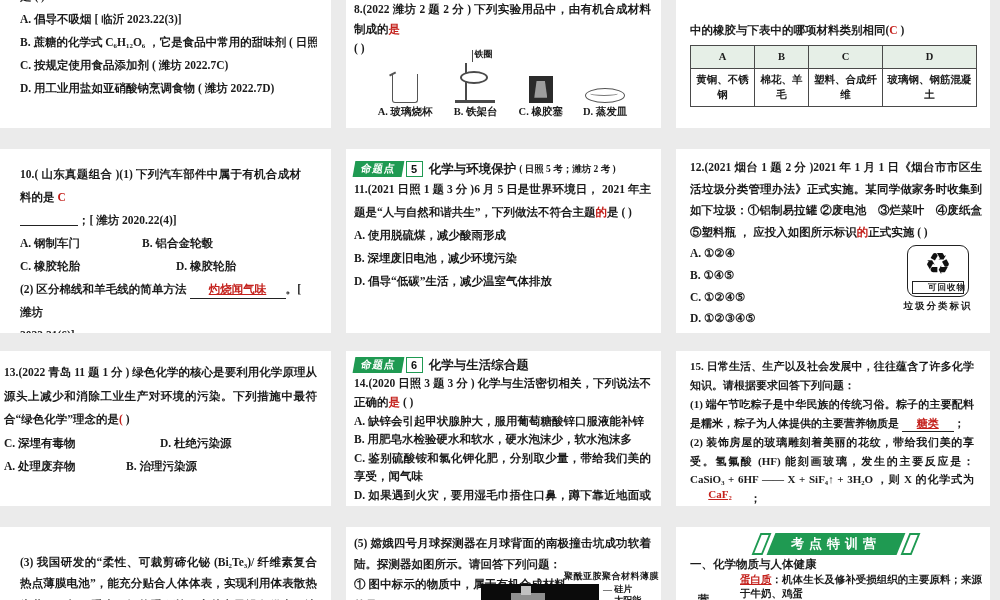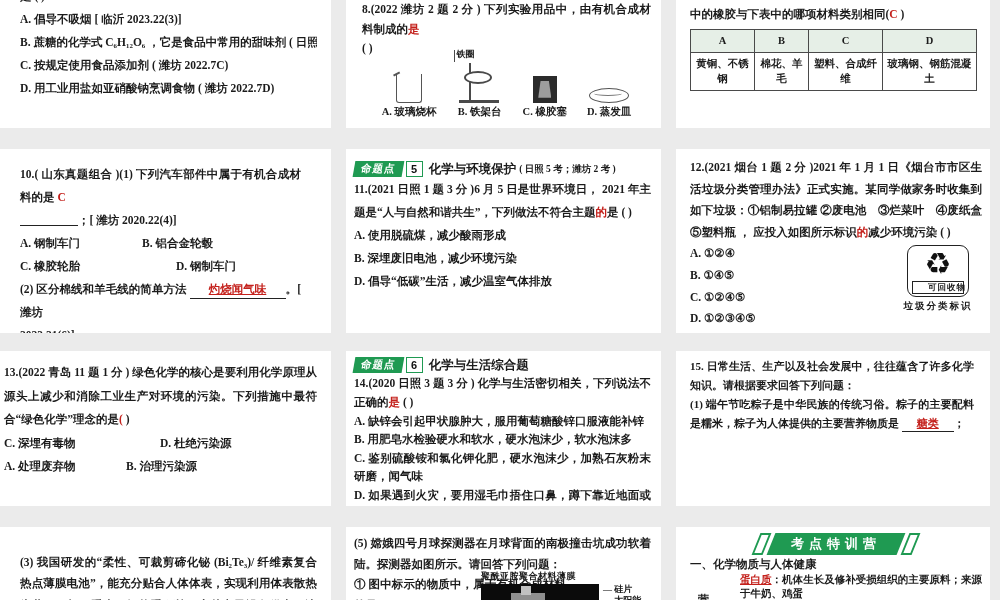--- a/index.html
+++ b/index.html
@@ -3,22 +3,22 @@
 <meta charset="utf-8">
 <style>
   html,body{margin:0;padding:0;background:#fff;}
   .page{position:relative;width:1000px;height:600px;background:#ebebeb;overflow:hidden;
         font-family:"Liberation Serif","DejaVu Serif",serif;color:#1b1b1b;font-weight:bold;}
   .grid{display:grid;width:1000px;height:600px;
         grid-template-columns:331px 15px 315px 15px 314px 10px;
         grid-template-rows:128px 21px 184px 18px 155px 21px 73px;}
   .cell{background:#fff;overflow:hidden;position:relative;font-size:11.5px;line-height:1.9;text-align:justify;}
   .c11{grid-area:1/1;padding:0 14px 0 20px;line-height:2.0;}
-  .c12{grid-area:1/3;padding:0 10px 0 16px;line-height:1.7;}
-  .c13{grid-area:1/5;padding:4px 10px 0 14px;line-height:1.9;}
+  .c12{grid-area:1/3;padding:0 10px 0 8px;line-height:1.7;}
+  .c13{grid-area:1/5;padding:20px 10px 0 14px;line-height:1.9;}
   .c21{grid-area:3/1;padding:14px 30px 0 20px;line-height:2.0;}
   .c22{grid-area:3/3;padding:8px 10px 0 8px;line-height:2.0;}
   .c23{grid-area:3/5;padding:8px 8px 0 14px;line-height:1.88;}
   .c31{grid-area:5/1;padding:10px 14px 0 4px;line-height:2.05;}
   .c32{grid-area:5/3;padding:2px 10px 0 8px;line-height:1.62;}
   .c33{grid-area:5/5;padding:6px 16px 0 14px;font-size:11px;line-height:1.72;}
   .c41{grid-area:7/1;padding:25px 14px 0 20px;line-height:1.85;}
   .c42{grid-area:7/3;padding:6px 10px 0 8px;line-height:1.8;}
   .c43{grid-area:7/5;padding:3px 8px 0 14px;font-size:10.5px;line-height:1.38;}
   .rd{color:#c4211c;}
@@ -44,41 +44,41 @@
   
   .labrow{display:flex;align-items:flex-end;justify-content:center;gap:20px;margin-top:4px;}
   .labitem{display:flex;flex-direction:column;align-items:center;line-height:1.2;position:relative;}
   .cap{font-size:10.5px;white-space:nowrap;margin-top:3px;}
   .beaker{width:24px;height:28px;border:1.5px solid #555;border-top:none;border-radius:0 0 3px 3px;position:relative;}
   .beaker::before{content:"";position:absolute;top:-1px;left:-4px;width:7px;height:1.5px;background:#555;transform:rotate(-28deg);}
   .stand{position:relative;width:46px;height:40px;}
   .stand::before{content:"";position:absolute;left:12px;top:0;width:2px;height:37px;background:#4a4a4a;}
   .stand::after{content:"";position:absolute;left:2px;bottom:0;width:40px;height:3px;background:#4a4a4a;}
   .ring{position:absolute;left:7px;top:8px;width:24px;height:9px;border:2px solid #4a4a4a;border-radius:50%;background:#fff;}
-  .ringlabel{position:absolute;top:-14px;left:0;font-size:9px;white-space:nowrap;}
+  .ringlabel{position:absolute;top:-14px;left:22px;font-size:9px;white-space:nowrap;}
   .ringlabel::before{content:"";position:absolute;left:-3px;top:1px;width:1px;height:12px;background:#4a4a4a;}
   .stopper{width:24px;height:27px;background:#2b2b2b;display:flex;align-items:center;justify-content:center;}
   .stopper-in{width:13px;height:17px;background:#9d9d9d;clip-path:polygon(18% 0,82% 0,100% 100%,0 100%);}
   .dish{width:38px;height:13px;border:1.5px solid #555;border-radius:50%;position:relative;}
   .dish::after{content:"";position:absolute;left:4px;top:2px;width:28px;height:4px;border-bottom:1px solid #777;border-radius:50%;}
   
   .recwrap{float:right;width:84px;margin:2px 2px 0 4px;text-align:center;line-height:1.25;}
   .recbox{width:56px;margin:0 auto;border:1.6px solid #222;border-radius:9px;padding:3px 2px 2px;background:#fff;}
   .recsym{font-family:"DejaVu Sans",sans-serif;font-size:30px;line-height:1;color:#111;}
   .rectext{border:1px solid #222;font-size:8.5px;margin:2px 2px 0;padding:0 15px;letter-spacing:1px;white-space:nowrap;}
   .reccap{font-size:9.5px;letter-spacing:2px;margin-top:4px;white-space:nowrap;}
   
   .banner{display:flex;align-items:center;justify-content:center;margin:3px 0 2px;}
   .wing{width:7px;height:18px;border:2px solid #1f9a52;background:#fff;transform:skewX(-22deg);margin:0 4px;}
   .bancore{background:#1f9a52;color:#fff;padding:2px 20px;font-size:13px;letter-spacing:5px;transform:skewX(-22deg);
            font-family:"Liberation Sans",sans-serif;font-weight:bold;white-space:nowrap;}
   .bancore>span{display:inline-block;transform:skewX(22deg);}
   
   .probewrap{position:absolute;right:2px;top:44px;width:178px;font-size:9px;line-height:1.2;text-align:left;}
-  .plabel{white-space:nowrap;letter-spacing:0.5px;}
+  .plabel{margin-left:14px;white-space:nowrap;letter-spacing:0.5px;text-align:right;}
   .prow{display:flex;align-items:flex-start;margin-top:2px;}
   .pphoto{width:118px;height:46px;background:#0b0b0b;position:relative;overflow:hidden;flex:none;}
   .pp1{position:absolute;left:30px;top:9px;width:34px;height:21px;background:#8f8f8f;}
   .pp2{position:absolute;left:40px;top:2px;width:10px;height:9px;background:#c2c2c2;}
   .pside{margin-left:4px;white-space:nowrap;}
   .pside div::before{content:"— ";}
   .nut1{margin-left:50px;}
   .clipchar{position:absolute;left:22px;bottom:-7px;font-size:11px;}
   .stem{margin:0;}
   .opt{white-space:nowrap;overflow:hidden;}
@@ -144,40 +144,40 @@
         <td>玻璃钢、钢筋混凝土</td>
       </tr>
           </tbody>
     </table>
   </div>
 
   <div class="cell c21">
     <div class="stem"><span>10.( 山东真题组合 )(1) 下列汽车部件中属于有机合成材料的是</span> <span class="rd">C</span></div>
     <div><span class="bk" style="min-width:52px"></span><span>；[ 潍坊 2020.22(4)]</span></div>
     <div><span class="w1">A. 钢制车门</span><span>B. 铝合金轮毂</span></div>
-    <div><span class="w2">C. 橡胶轮胎</span><span>D. 钢制车门</span></div>
+    <div><span class="w2">C. 橡胶轮胎</span><span>D. 橡胶轮胎</span></div>
     <div><span>(2) 区分棉线和羊毛线的简单方法</span> <span class="bk" style="min-width:90px"><span class="rd">灼烧闻气味</span></span><span>。[ 潍坊</span></div>
     <div>2023.21(6)]</div>
   </div>
 
   <div class="cell c22">
     <div class="badge">
       <span class="bchip">命题点</span>
       <span class="bnum">5</span>
       <span class="btitle">化学与环境保护</span>
       <span class="bnote">( 日照 5 考；潍坊 2 考 )</span>
     </div>
     <div class="stem"><span>11.(2021 日照 1 题 3 分 )6 月 5 日是世界环境日， 2021 年主题是“人与自然和谐共生”，下列做法不符合主题</span><span class="rd">的</span><span>是 (        )</span></div>
     <div class="opt">A. 使用脱硫煤，减少酸雨形成</div>
     <div class="opt">B. 深埋废旧电池，减少环境污染</div>
     <div class="opt">D. 倡导“低碳”生活，减少温室气体排放</div>
   </div>
 
   <div class="cell c23">
-    <div class="stem"><span>12.(2021 烟台 1 题 2 分 )2021 年 1 月 1 日《烟台市市区生活垃圾分类管理办法》正式实施。某同学做家务时收集到如下垃圾：①铝制易拉罐 ②废电池　③烂菜叶　④废纸盒　⑤塑料瓶 ， 应投入如图所示标识</span><span class="rd">的</span><span>减少环境污染 (        )</span></div>
+    <div class="stem"><span>12.(2021 烟台 1 题 2 分 )2021 年 1 月 1 日《烟台市市区生活垃圾分类管理办法》正式实施。某同学做家务时收集到如下垃圾：①铝制易拉罐 ②废电池　③烂菜叶　④废纸盒　⑤塑料瓶 ， 应投入如图所示标识</span><span class="rd">的</span><span>正式实施 (        )</span></div>
     <div class="recwrap">
       <div class="recbox">
         <div class="recsym">♻</div>
         <div class="rectext">可回收物</div>
       </div>
       <div class="reccap">垃圾分类标识</div>
     </div>
     <div class="opt">A. ①②④</div>
     <div class="opt">B. ①④⑤</div>
     <div class="opt">C. ①②④⑤</div>
@@ -192,27 +192,28 @@
 
   <div class="cell c32">
     <div class="badge">
       <span class="bchip">命题点</span>
       <span class="bnum">6</span>
       <span class="btitle">化学与生活综合题</span>
     </div>
     <div class="stem"><span>14.(2020 日照 3 题 3 分 ) 化学与生活密切相关，下列说法不正确的</span><span class="rd">是</span><span> (        )</span></div>
     <div>A. 缺锌会引起甲状腺肿大，服用葡萄糖酸锌口服液能补锌</div>
     <div>B. 用肥皂水检验硬水和软水，硬水泡沫少，软水泡沫多</div>
-    <div>C. 鉴别硫酸铵和氯化钾化肥，硬水泡沫少，加熟石灰粉末研磨，闻气味</div>
+    <div>C. 鉴别硫酸铵和氯化钾化肥，分别取少量，带给我们美的享受，闻气味</div>
     <div>D. 如果遇到火灾，要用湿毛巾捂住口鼻，蹲下靠近地面或沿墙壁跑离着火区域</div>
   </div>
 
   <div class="cell c33">
     <div class="stem">15. 日常生活、生产以及社会发展中，往往蕴含了许多化学知识。请根据要求回答下列问题：</div>
     <div><span>(1) 端午节吃粽子是中华民族的传统习俗。粽子的主要配料是糯米，粽子为人体提供的主要营养物质是</span> <span class="bk" style="min-width:46px"><span class="rd">糖类</span></span><span>；</span></div>
+    <div><span>(2) 装饰房屋的玻璃雕刻着美丽的花纹，带给我们美的享受。氢氟酸 (HF) 能刻画玻璃，发生的主要反应是： CaSiO₃ + 6HF —— X + SiF₄↑ + 3H₂O ，则 X 的化学式为</span> <span class="bk raise" style="min-width:54px"><span class="rd">CaF₂</span></span><span>；</span></div>
   </div>
 
   <div class="cell c41">
     <div><span>(3) 我国研发的“柔性、可裁剪碲化铋 (Bi₂Te₃)/ 纤维素复合热点薄膜电池”，能充分贴合人体体表，实现利用体表散热为蓝牙耳机、手表、智能手环等可穿戴电子设备供电。该过程是</span>  </div>
   </div>
 
   <div class="cell c42">
     <div>(5) 嫦娥四号月球探测器在月球背面的南极撞击坑成功软着陆。探测器如图所示。请回答下列问题：</div>
     <div style="width:212px">① 图中标示的物质中，属于有机合成材料的是</div>
 

